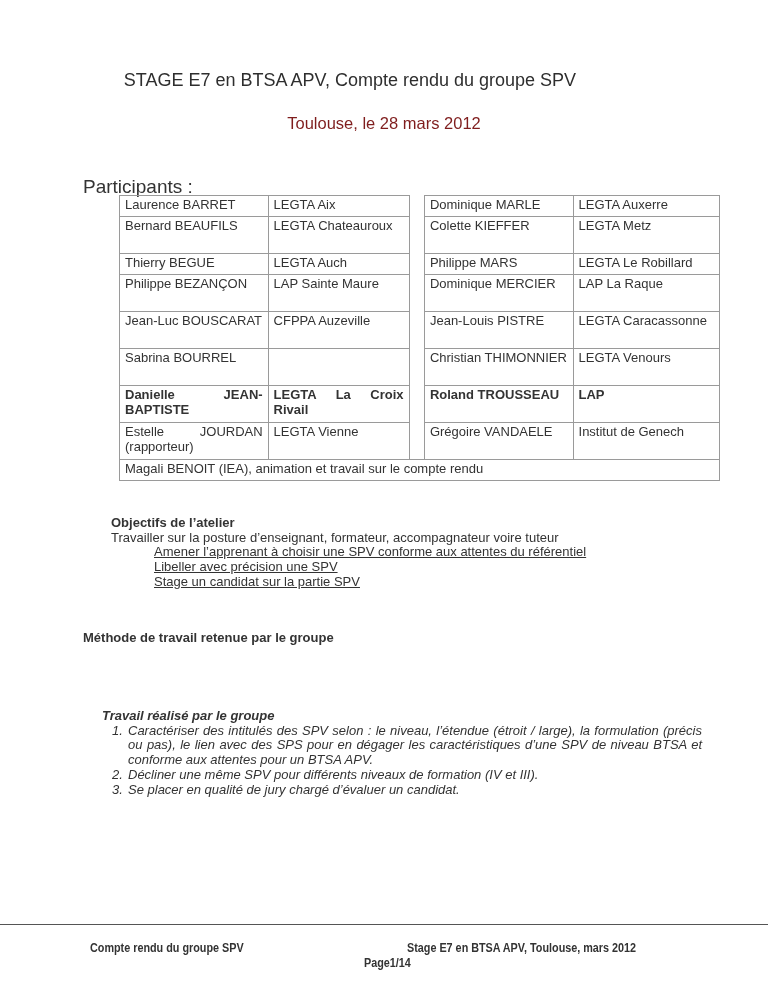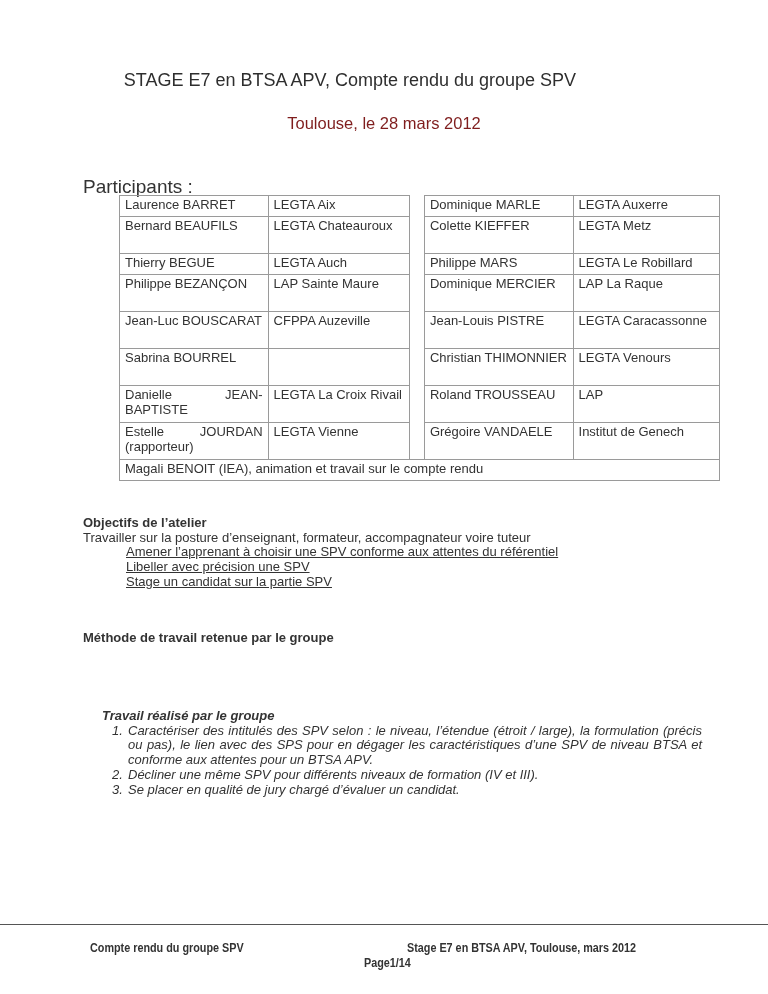--- a/index.html
+++ b/index.html
@@ -32,29 +32,29 @@
   table.participants tr:first-child td.spacer { border-top: none; }
   td.just-first { text-align: justify; }
   .c1 { width: 135px; } .c2 { width: 128px; } .c3 { width: 14px; }
   .c4 { width: 135px; } .c5 { width: 133px; }
   .r1 td { height: 17px; }
   .r2 td { height: 33px; }
   .r3 td { height: 17px; }
   .r4 td { height: 33px; }
   .r5 td { height: 33px; }
   .r6 td { height: 33px; }
-  .r7 td { height: 33px; }
+  .r7 td { height: 33px; font-weight: bold; }
   .r8 td { height: 33px; }
   .r9 td { height: 17px; padding-bottom: 8px; }
 
   .section { position: absolute; left: 83px; width: 600px; font-size: 13px; line-height: 14.7px; color: #333; }
   .section h3 { margin: 0; font-size: 13px; font-weight: bold; color: #333; }
   .section p { margin: 0; }
   .indent { padding-left: 43px; text-decoration: underline; }
-  .sec1 { top: 516px; }
+  .sec1 { top: 516px; margin-left: 28px; }
   .sec2 { top: 631px; }
   .sec3 { top: 709px; left: 102px; font-style: italic; }
   .sec3 ol { margin: 0; padding: 0; list-style: none; }
   .sec3 li { position: relative; padding-left: 26px; text-align: justify; }
   .sec3 li .num { position: absolute; left: 10px; top: 0; }
 
   .footer-rule {
     position: absolute; top: 924px; left: 0; width: 768px; height: 0;
     border-top: 1px solid #555555;
   }

